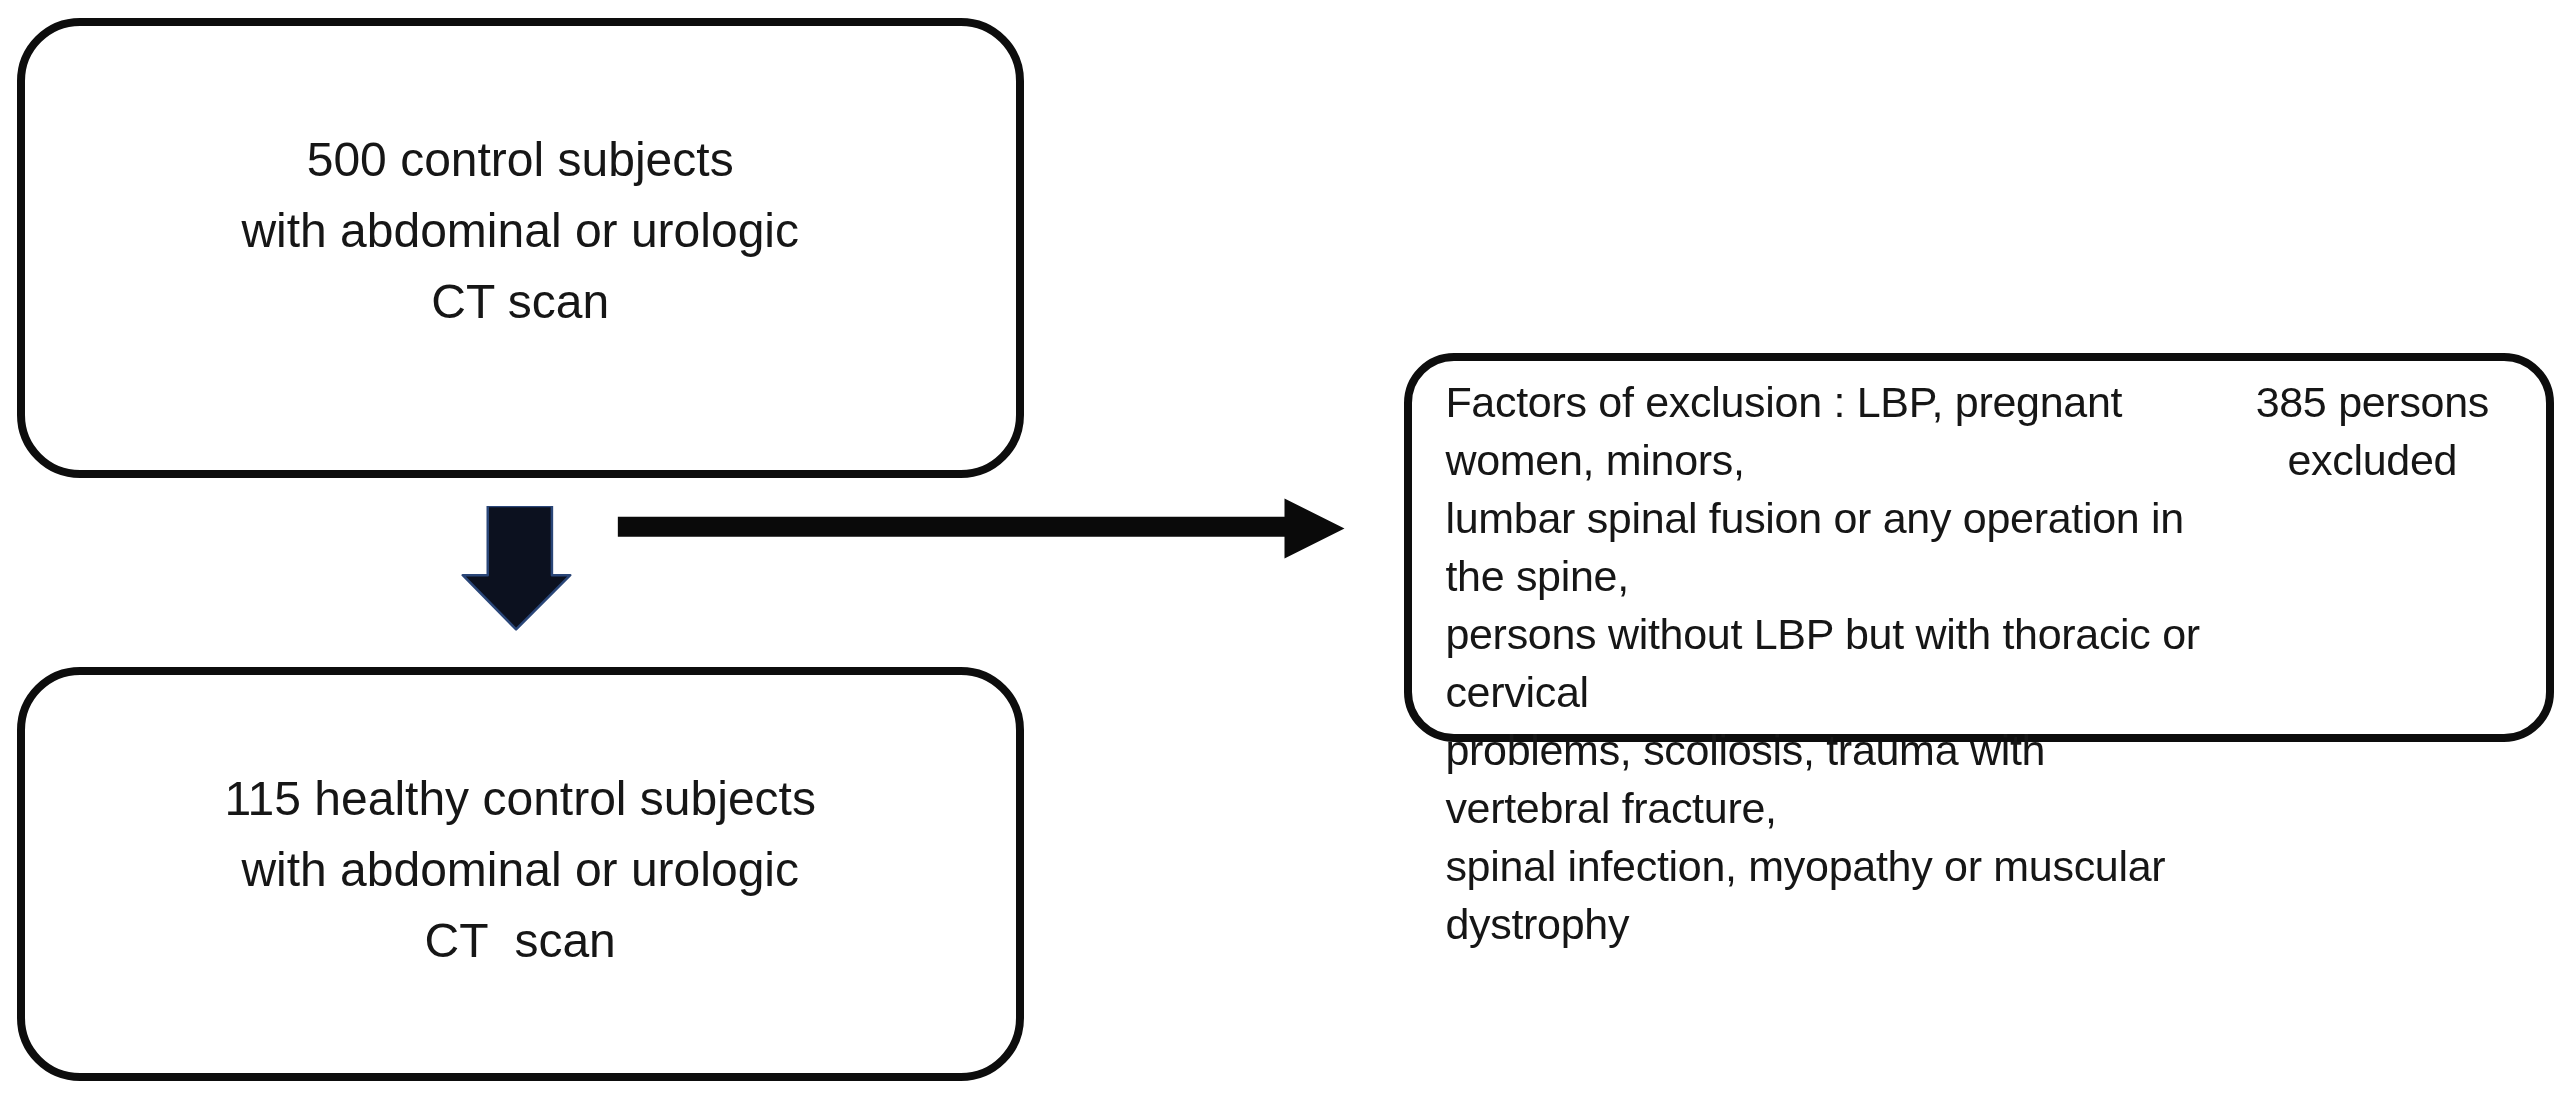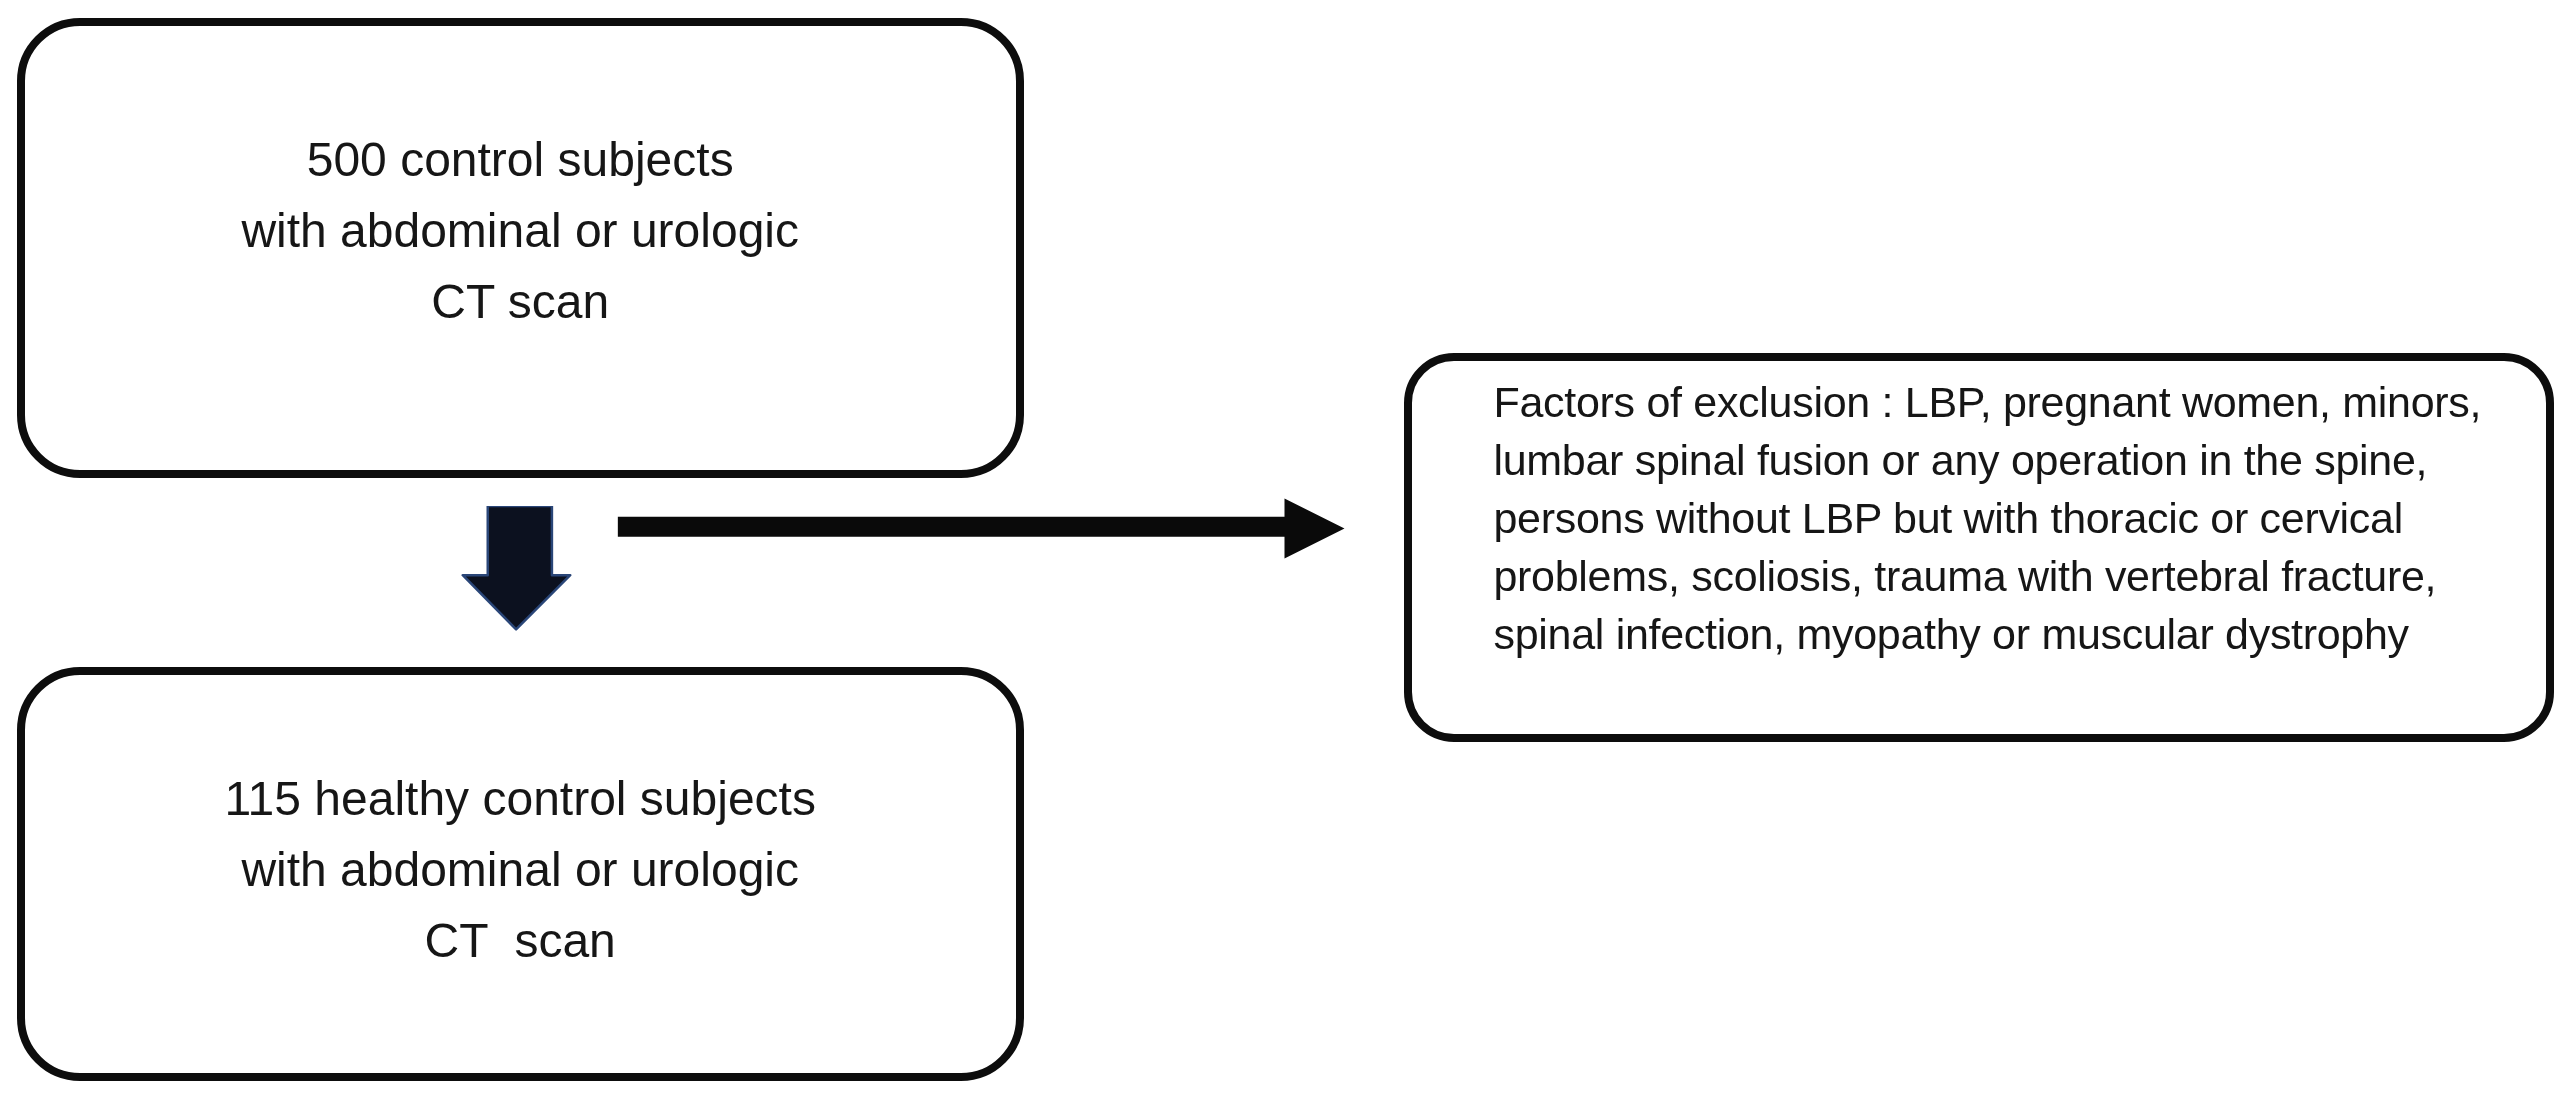--- a/index.html
+++ b/index.html
@@ -120,16 +120,17 @@
 with abdominal or urologic
 CT  scan</div>
   </div>
 
   <div class="flowbox" id="box-exclusion">
     <div class="box-body">Factors of exclusion : LBP, pregnant women, minors,
 lumbar spinal fusion or any operation in the spine,
 persons without LBP but with thoracic or cervical
 problems, scoliosis, trauma with vertebral fracture,
 spinal infection, myopathy or muscular dystrophy</div>
+    <div class="box-footer">385 persons excluded</div>
   </div>
 
 </div>
 
 
 </body></html>

